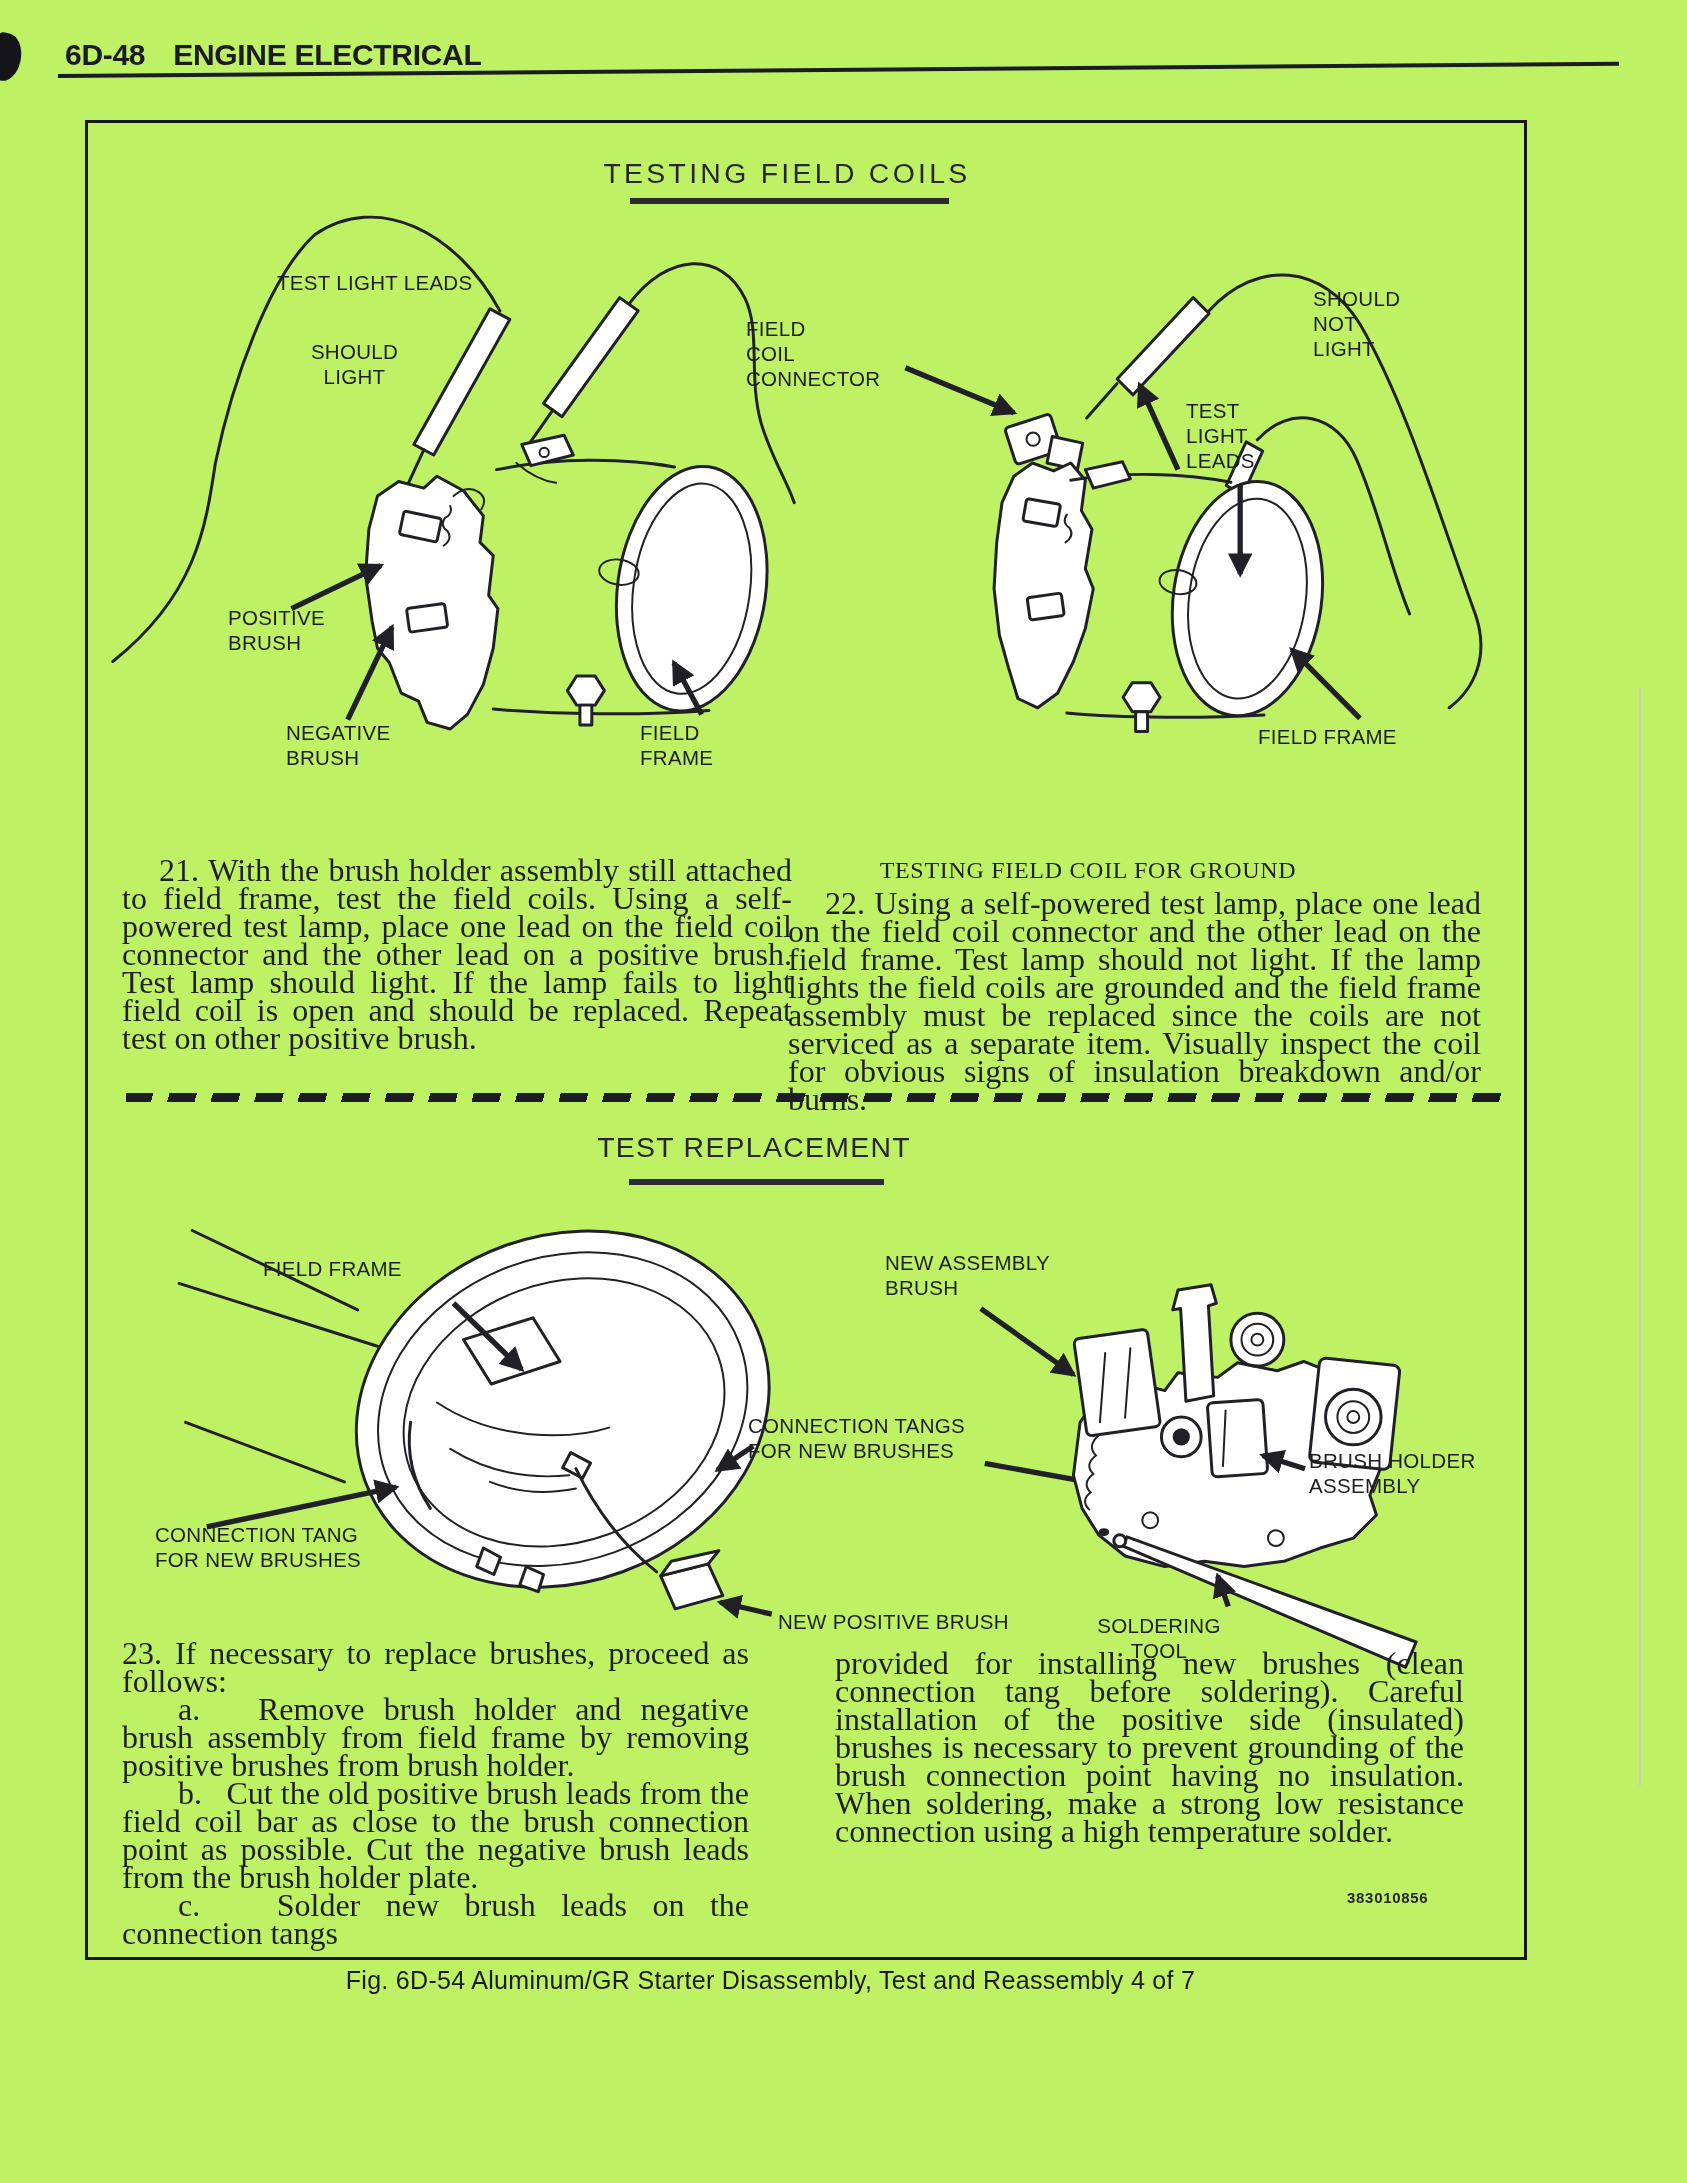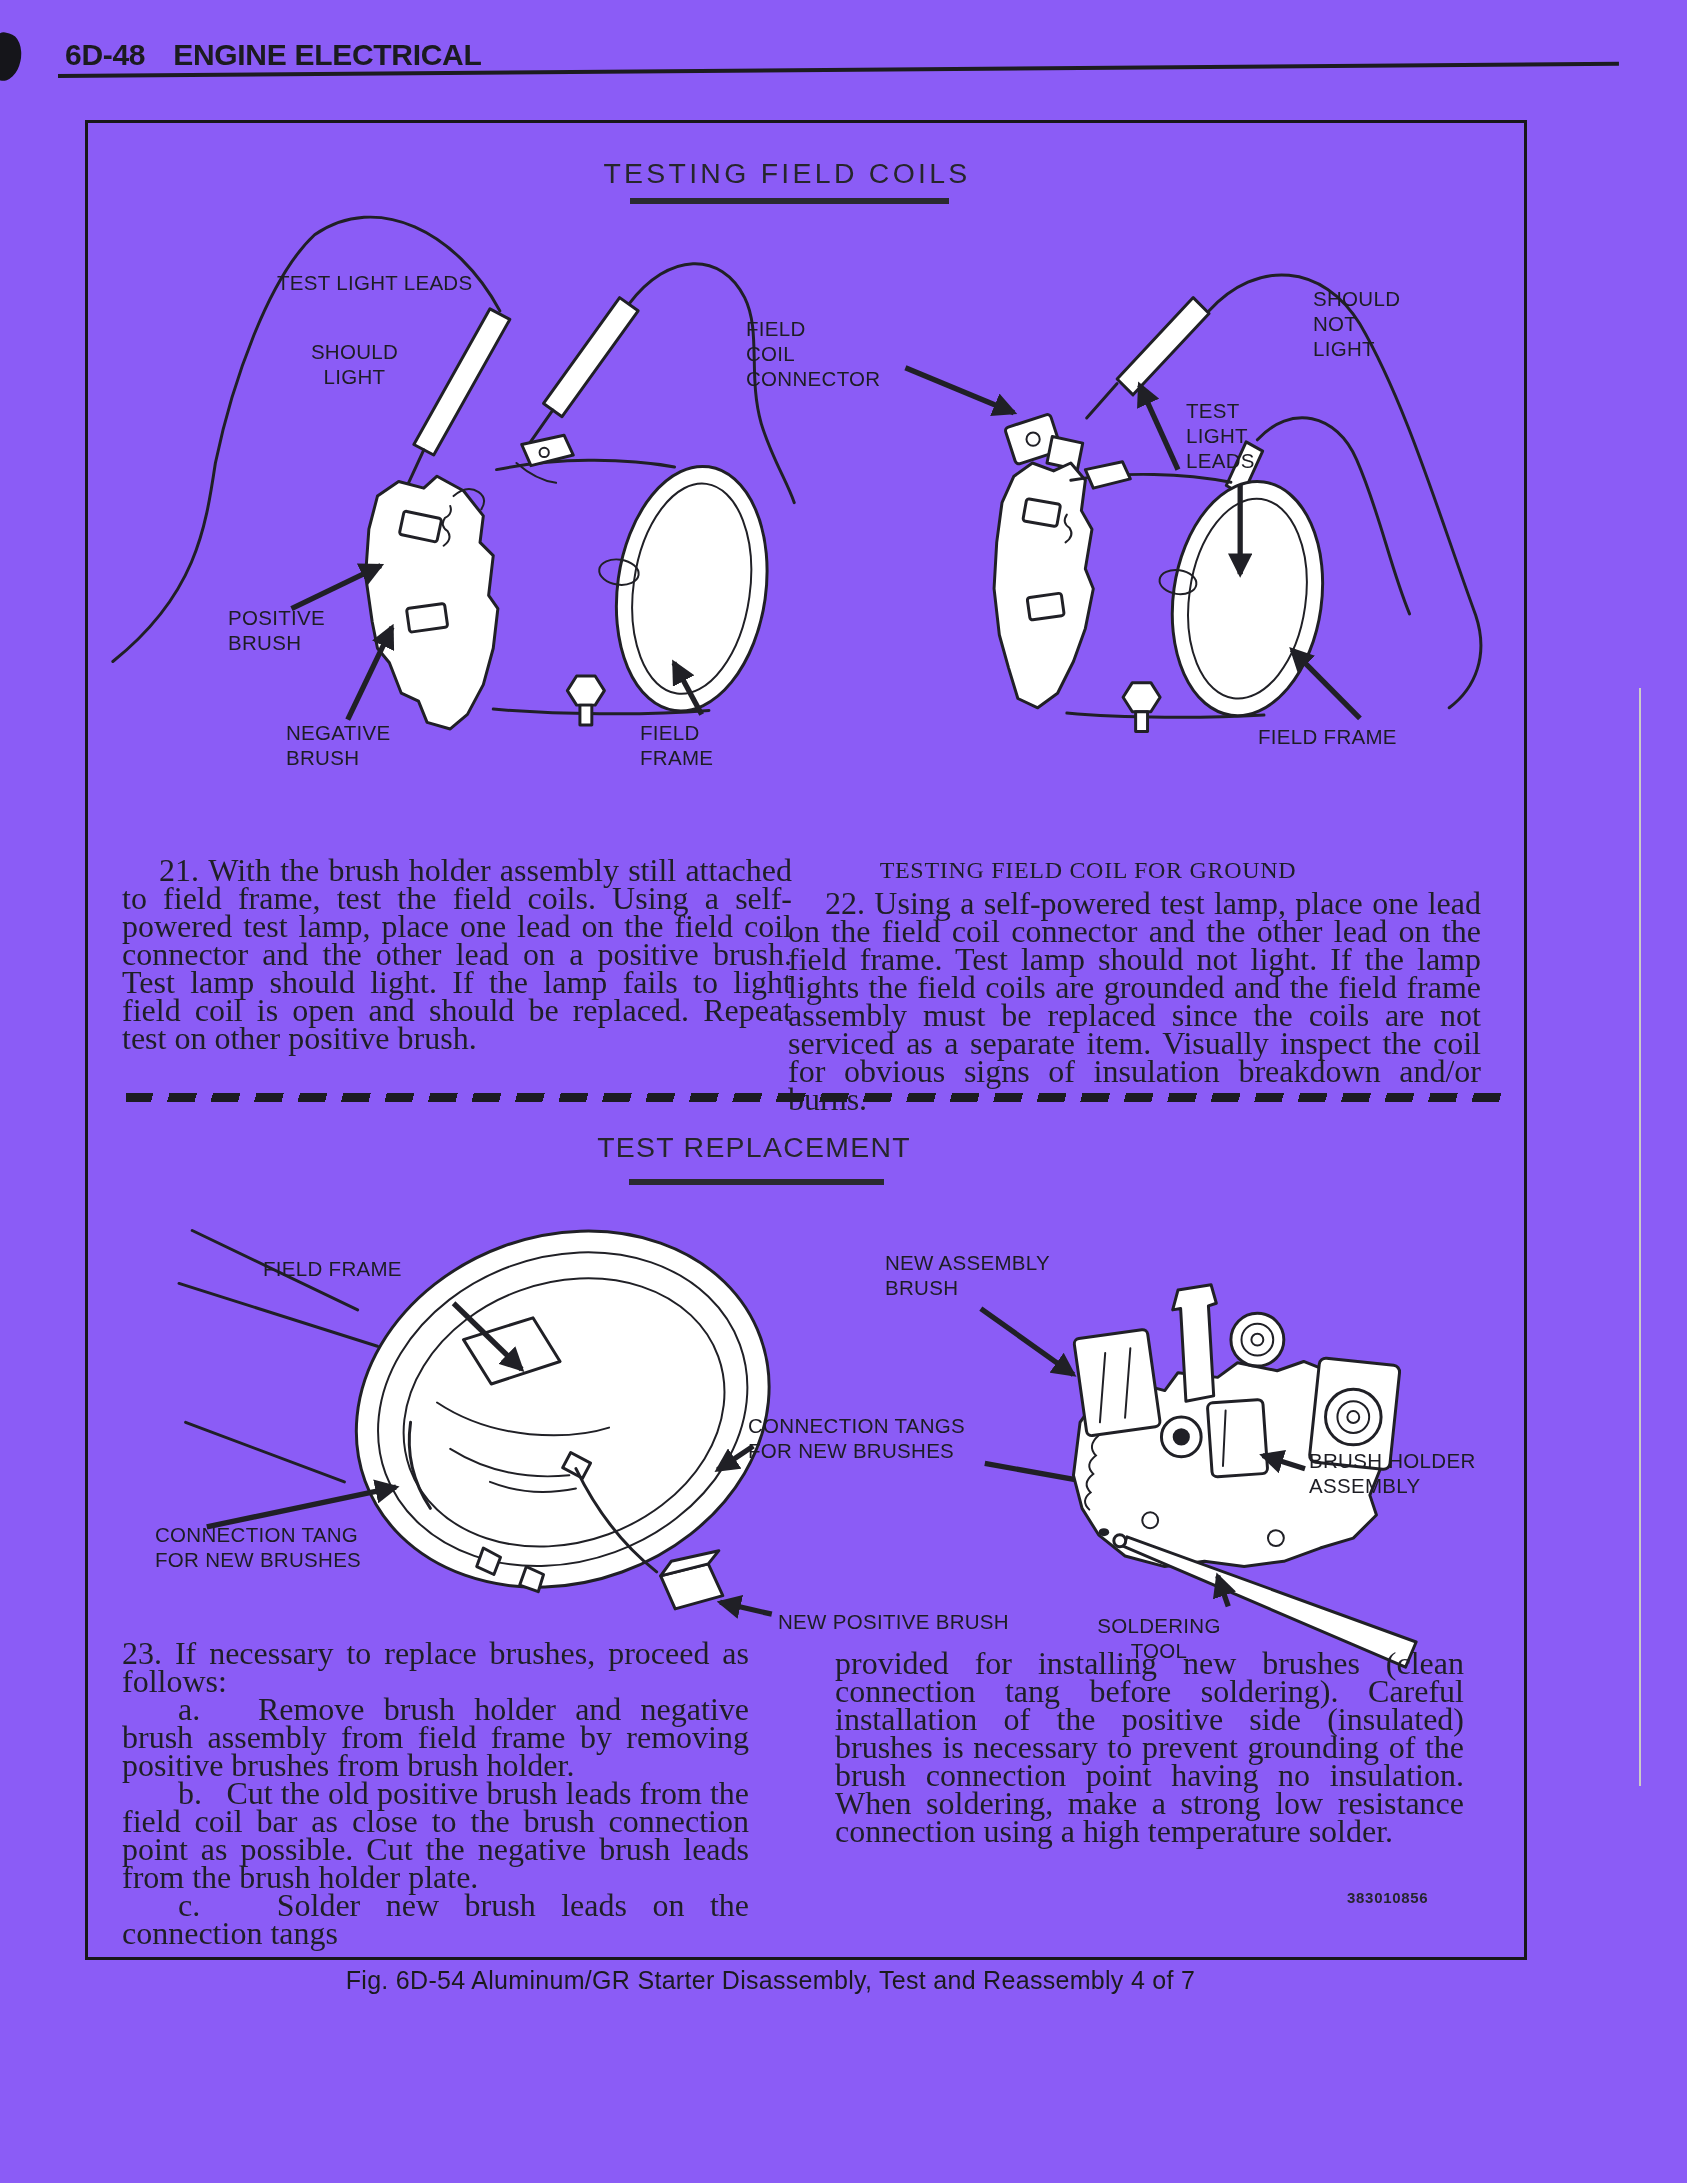--- a/index.html
+++ b/index.html
@@ -1,16 +1,16 @@
 <!DOCTYPE html>
 <html style="font-size:10.6px"><head>
 <meta charset="utf-8">
 <style>
   html,body{margin:0;padding:0;background:#e8e8e6;}
-  .page{position:relative;width:1687px;height:2183px;background:#8b5cf6;overflow:hidden;
+  .page{position:relative;width:1687px;height:2183px;background:#bef264;overflow:hidden;
         font-family:"Liberation Sans",sans-serif;color:#1e1e26;}
   
   .hdr{position:absolute;left:65px;top:38px;display:flex;gap:28px;
        font:bold 30px/1.1 "Liberation Sans",sans-serif;color:#1b1b20;letter-spacing:-0.3px;}
   .hdr-rule{position:absolute;left:58px;top:74px;width:1561px;height:4px;background:#1c1c1f;
             transform:rotate(-0.45deg);transform-origin:left center;}
   .corner-blob{position:absolute;left:-10.6px;top:33px;width:32px;height:48px;background:#15151a;
                border-radius:40% 60% 55% 45%;transform:rotate(12deg);}
   .edge-streak{position:absolute;left:1639px;top:688px;width:2px;height:1098px;background:#ccccc6;}
   

